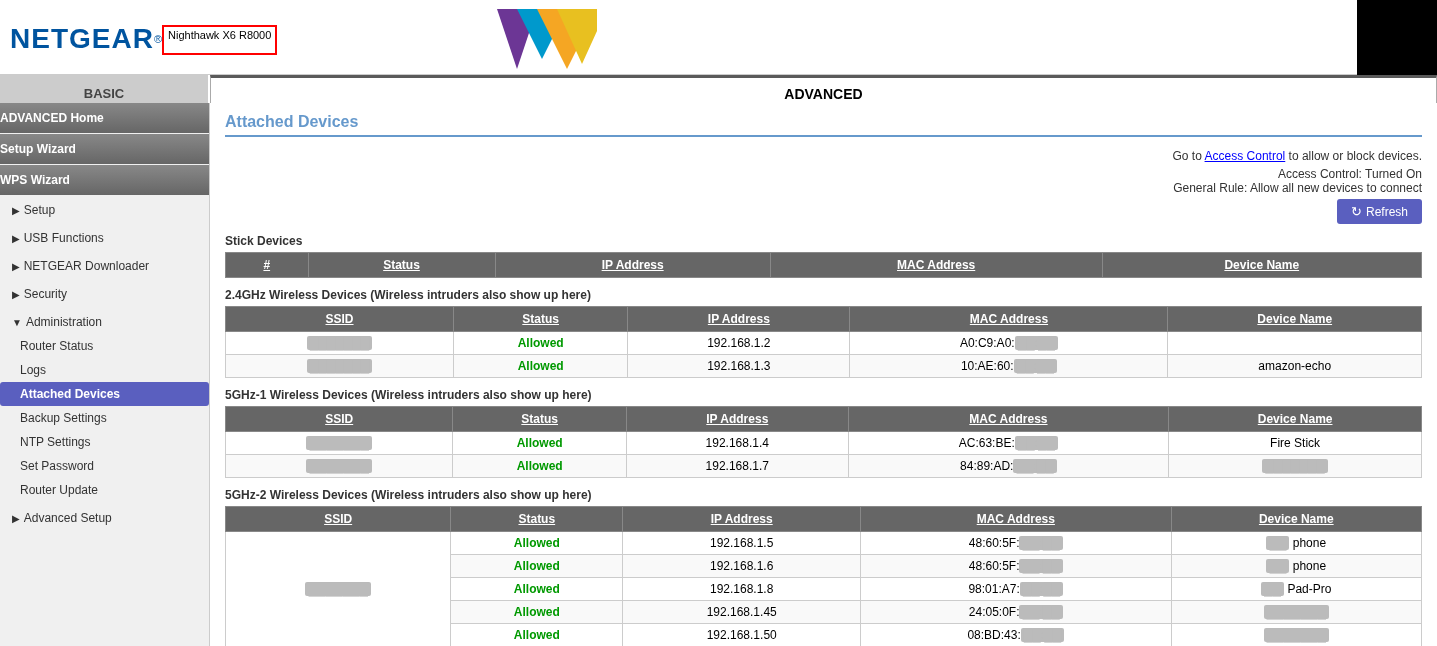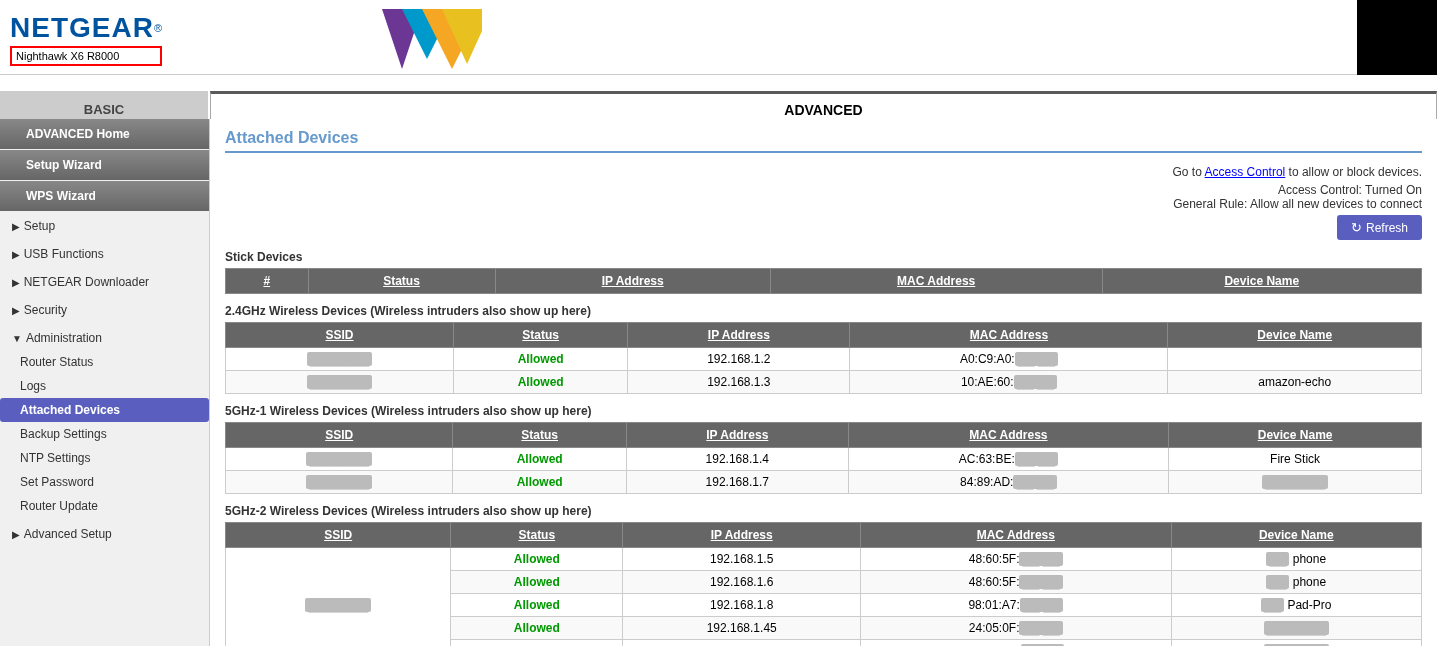--- a/index.html
+++ b/index.html
@@ -1,35 +1,35 @@
 <!DOCTYPE html>
 <html><head>
   <meta charset="utf-8">
   <style>
     * { margin: 0; padding: 0; box-sizing: border-box; }
     body { font-family: Arial, sans-serif; font-size: 12px; background: #fff; width: 1437px; }
 
     
     #header { background: #fff; display: flex; align-items: center; padding: 4px 0 0 10px; border-bottom: 1px solid #ccc; height: 75px; }
-    #logo-area { display: flex; flex-direction: column; }
+    #logo-area { display: flex; flex-direction: row; }
     #logo-text { font-size: 28px; font-weight: 900; color: #00549f; letter-spacing: 1px; font-family: Arial Black, Arial, sans-serif; }
     #router-model { font-size: 11px; color: #000; border: 2px solid red; padding: 2px 4px; display: inline-block; margin-top: 2px; }
     #logo-graphic { margin-left: 160px; display: flex; align-items: flex-end; height: 60px; }
 
     
-    #tabs { display: flex; height: 28px; margin-top: 16px; }
+    #tabs { display: flex; height: 28px; }
     #tab-basic { background: #ccc; color: #444; font-weight: bold; font-size: 13px; width: 210px; display: flex; align-items: center; justify-content: center; border-right: 2px solid #fff; cursor: pointer; }
     #tab-advanced { background: #fff; color: #000; font-weight: bold; font-size: 13px; flex: 1; display: flex; align-items: center; justify-content: center; border-top: 3px solid #5a5a5a; border-left: 1px solid #aaa; border-right: 1px solid #aaa; }
 
     
     #layout { display: flex; min-height: 580px; }
 
     
     #sidebar { width: 210px; min-width: 210px; background: #f0f0f0; border-right: 1px solid #ccc; }
-    .sidebar-btn { display: block; width: 100%; background: linear-gradient(to bottom, #888, #666); color: #fff; font-weight: bold; font-size: 12px; padding: 8px 26px; border: none; text-align: left; cursor: pointer; margin-bottom: 1px; }
+    .sidebar-btn { display: block; width: 100%; background: linear-gradient(to bottom, #888, #666); color: #fff; font-weight: bold; font-size: 12px; padding: 8px 0; border: none; text-align: left; cursor: pointer; margin-bottom: 1px; }
     .sidebar-section { padding: 2px 0; }
     .sidebar-item { display: block; width: 100%; background: none; border: none; color: #333; font-size: 12px; padding: 5px 20px; text-align: left; cursor: pointer; }
     .sidebar-item.active { background: #5a5fbf; color: #fff; font-weight: bold; border-radius: 3px; }
     .sidebar-expandable { display: flex; align-items: center; padding: 5px 12px; cursor: pointer; color: #333; font-size: 12px; }
     .sidebar-expandable .arrow { margin-right: 4px; font-size: 10px; }
     .sidebar-sub { }
 
     
     #main { flex: 1; padding: 10px 15px; background: #fff; }
     .page-title { color: #6699cc; font-size: 16px; font-weight: bold; border-bottom: 2px solid #6699cc; padding-bottom: 4px; margin-bottom: 12px; }

